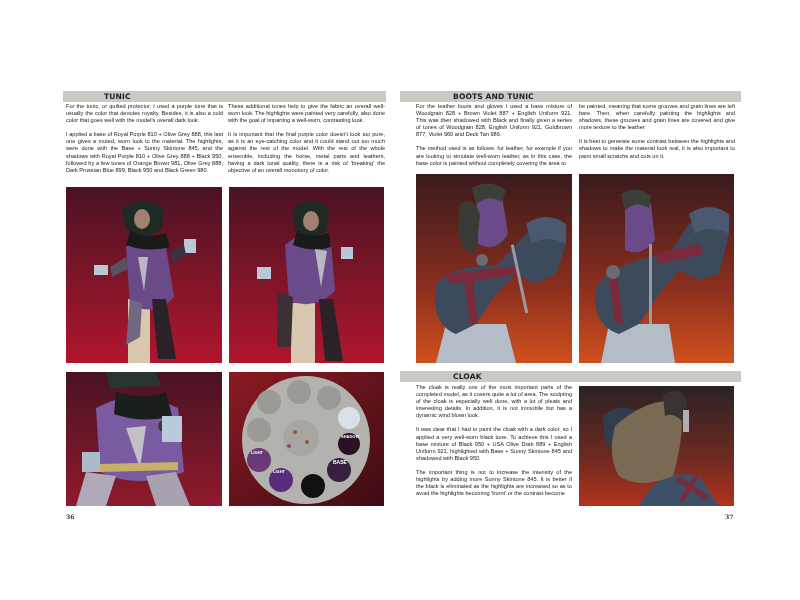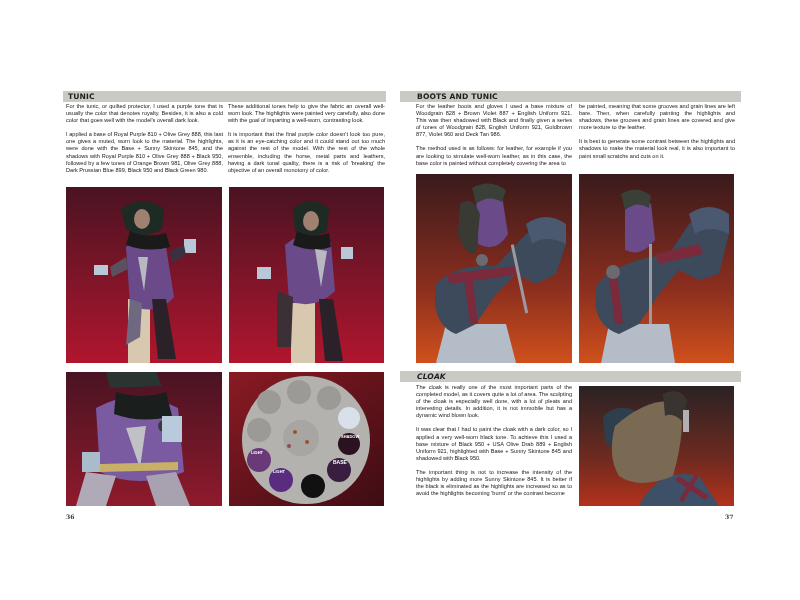--- a/index.html
+++ b/index.html
@@ -1,20 +1,20 @@
 <!DOCTYPE html>
 <html><head>
 <meta charset="utf-8">
 <style>
   html, body { margin:0; padding:0; }
   body { width:800px; height:600px; background:#ffffff; position:relative; overflow:hidden;
          font-family:"Liberation Sans", sans-serif; color:#1a1a1a; }
   .section-bar { position:absolute; height:11px; background:#c9cac4; }
   .section-title { position:absolute; font-family:"DejaVu Sans", sans-serif; font-weight:bold;
-                   font-size:7.6px; letter-spacing:0.1px; color:#1e1e1e; line-height:11px; }
+                   font-size:7.6px; letter-spacing:0.1px; color:#1e1e1e; line-height:11px;margin-left:36px; }
   .txt { position:absolute; font-size:5.6px; line-height:7.1px; text-align:justify; color:#1c1c1c; }
   .txt p { margin:0 0 7px 0; }
   .photo { position:absolute; overflow:hidden; }
   .pagenum { position:absolute; font-size:6px; font-weight:bold; color:#333; font-family:"DejaVu Serif", serif; }
   svg { display:block; }
 </style>
 </head>
 <body>
 
 <div>
@@ -171,21 +171,21 @@
       <path d="M76 80 L120 70 L124 80 L80 90 Z" fill="#7a2a3a"></path>
       <path d="M38 100 L44 150 L36 150 L30 104 Z" fill="#7a2a3a"></path>
       <path d="M46 28 Q60 18 72 30 L76 66 Q62 84 46 76 Z" fill="#6b4a8a"></path>
       <path d="M42 20 Q58 10 72 22 L70 34 Q58 26 46 36 Z" fill="#3a4038"></path>
       <rect x="70" y="70" width="3" height="80" fill="#9a9aa0"></rect>
       <circle cx="34" cy="98" r="7" fill="#6a6a70"></circle>
     </svg>
   </div>
 
   <div class="section-bar" style="left:400px; top:371px; width:341px;"></div>
-  <div class="section-title" style="left:417px; top:371px;font-style:italic;">CLOAK</div>
+  <div class="section-title" style="left:417px; top:371px;">CLOAK</div>
 
   <div class="txt" style="left:416px; top:384px; width:156px;">
     <p>The cloak is really one of the most important parts of the completed model, as it covers quite a lot of area. The sculpting of the cloak is especially well done, with a lot of pleats and interesting details. In addition, it is not immobile but has a dynamic wind blown look.</p>
     <p>It was clear that I had to paint the cloak with a dark color, so I applied a very well-worn black tone. To achieve this I used a base mixture of Black 950 + USA Olive Drab 889 + English Uniform 921, highlighted with Base + Sunny Skintone 845 and shadowed with Black 950.</p>
     <p>The important thing is not to increase the intensity of the highlights by adding more Sunny Skintone 845. It is better if the black is eliminated as the highlights are increased so as to avoid the highlights becoming 'burnt' or the contrast become</p>
   </div>
 
   <div class="photo" style="left:579px; top:386px; width:155px; height:120px;">
     <svg width="155" height="120" viewBox="0 0 155 120">
       <defs>

